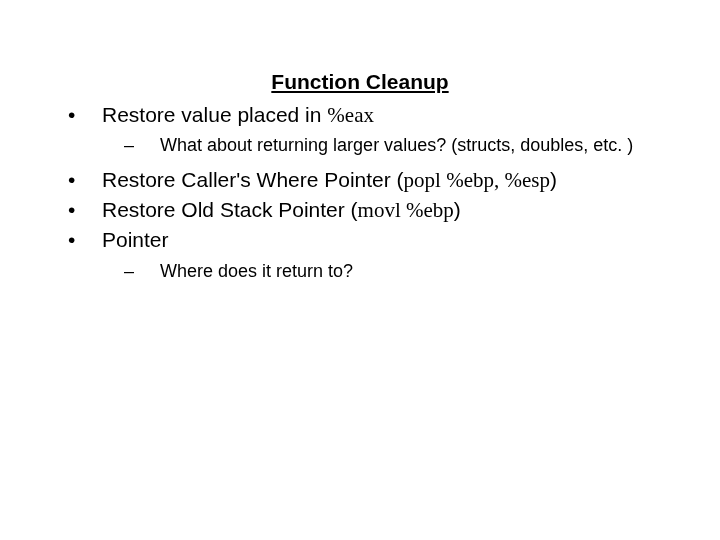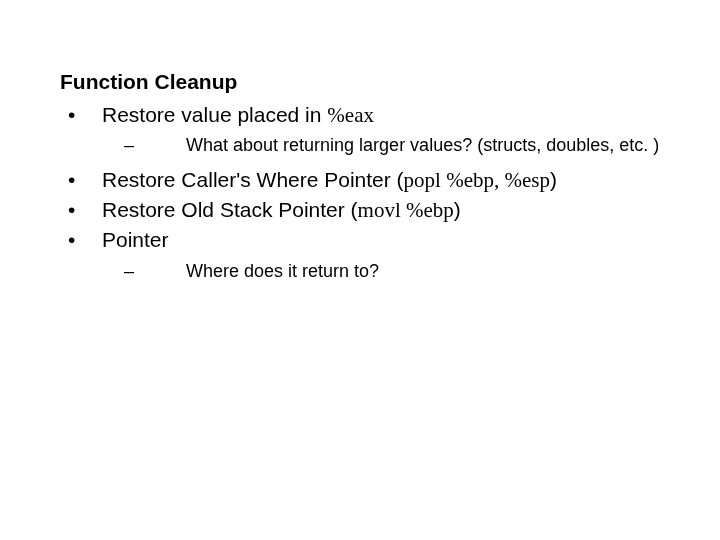--- a/index.html
+++ b/index.html
@@ -1,25 +1,25 @@
 <!DOCTYPE html>
 <html><head>
   <meta charset="utf-8">
   <style>
     * { margin: 0; padding: 0; box-sizing: border-box; }
     html, body { width: 720px; height: 540px; background: #fff; font-family: "Trebuchet MS", Verdana, sans-serif; color: #000; }
     .slide { padding: 70px 60px 0 60px; }
     .title { font-size: 29px; font-weight: bold; text-align: center; margin-bottom: 36px; letter-spacing: 0.2px; }
-    .subtitle { font-size: 21px; font-weight: bold; text-align: left; margin-bottom: 8px; }
+    .subtitle { font-size: 21px; font-weight: bold; text-align: center; margin-bottom: 8px; text-decoration: underline; }
     .l1 { display: flex; align-items: flex-start; margin: 4px 0 4px 6px; font-size: 21px; line-height: 1.25; }
     .l1 .bullet { width: 36px; flex: 0 0 36px; text-align: left; padding-left: 2px; }
     .l1 .txt { flex: 1; }
     .l2 { display: flex; align-items: flex-start; margin: 6px 0 10px 64px; font-size: 18px; line-height: 1.25; }
     .l2 .dash { width: 36px; flex: 0 0 36px; }
-    .l2 .txt { flex: 1; margin-left: 26px; }
+    .l2 .txt { flex: 1; }
     .mono { font-family: Liberation Serif, serif; }
   </style>
 </head>
 <body>
 
 <div class="slide">
   <div class="subtitle">Function Cleanup</div>
 
   <div class="l1">
     <span class="bullet">•</span>

